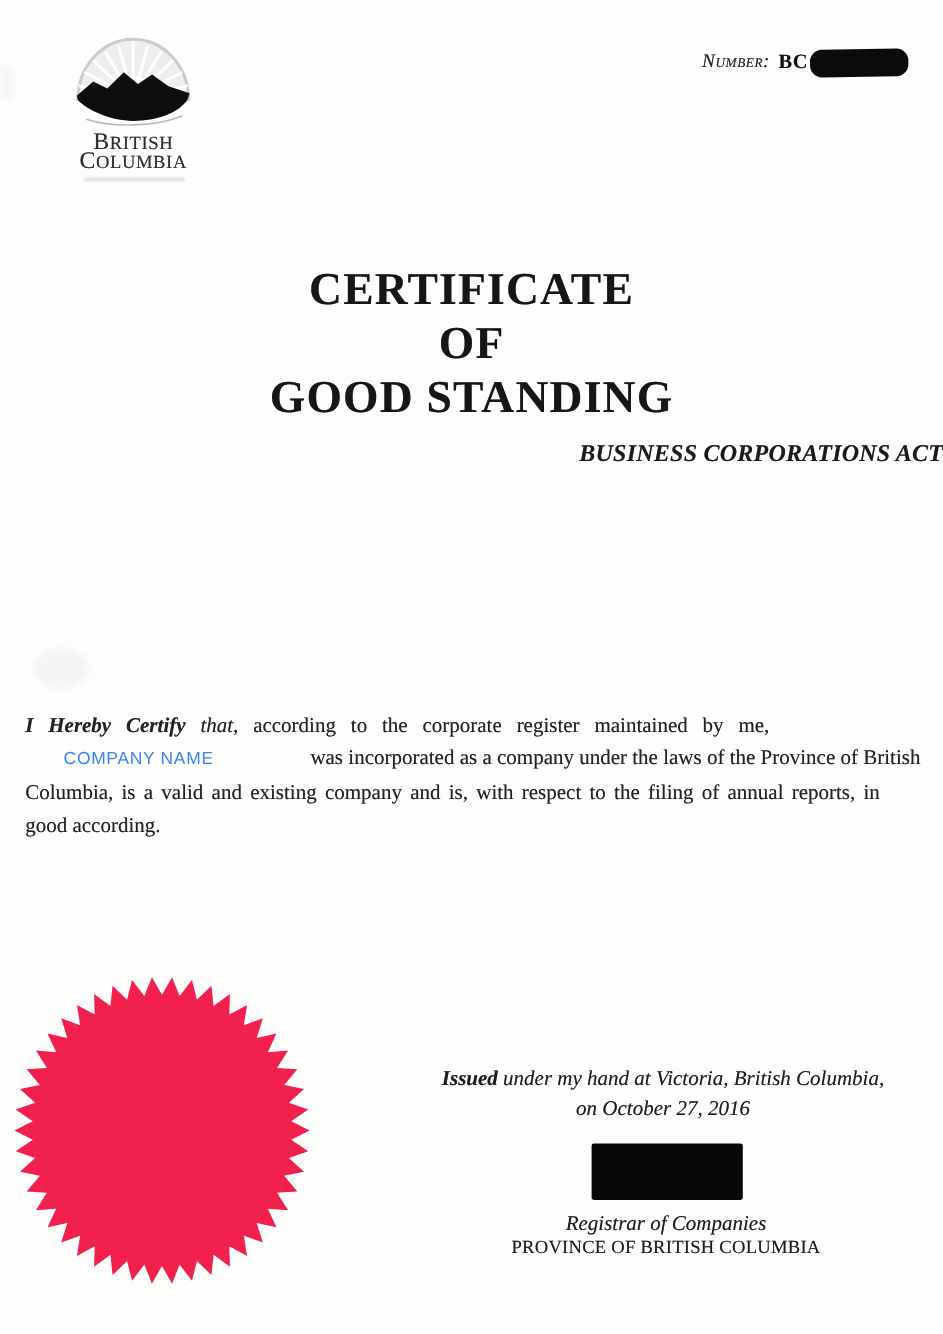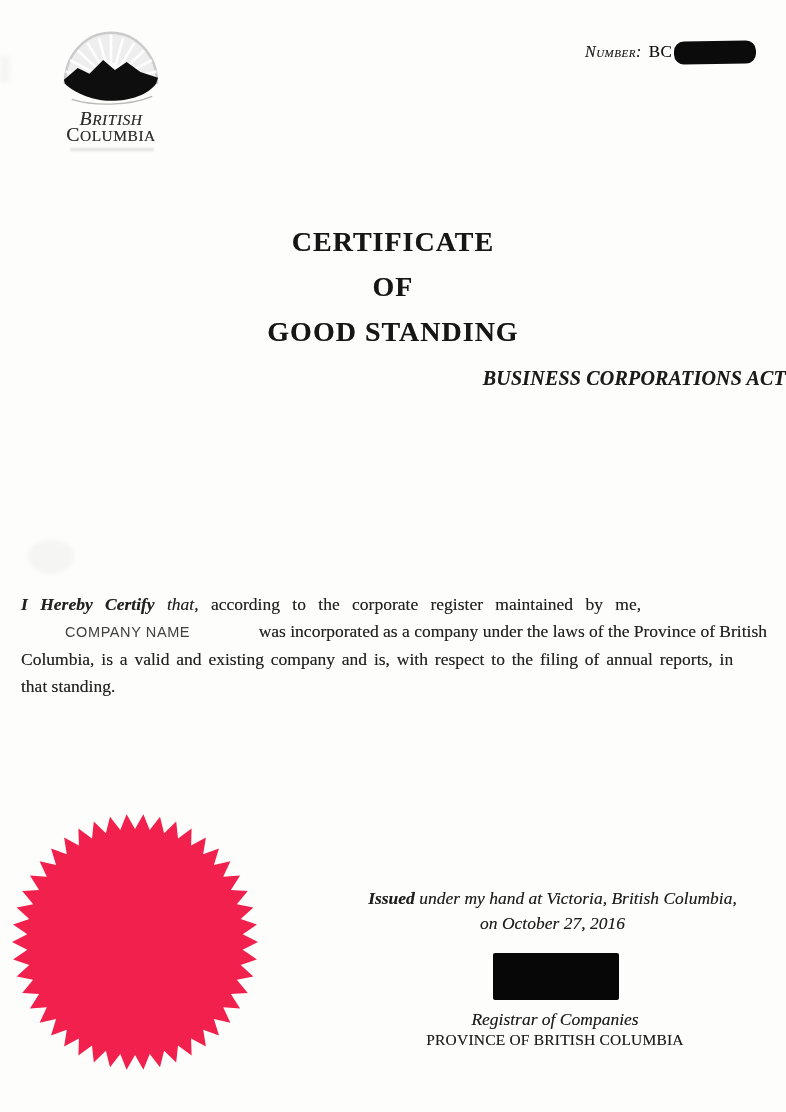--- a/index.html
+++ b/index.html
@@ -9,51 +9,51 @@
     font-family:"Liberation Serif", serif; color:#1f1f1f;
     text-shadow:0 0 0.5px rgba(45,45,45,0.55); 
   }
 
   
   .logo { position:absolute; left:44px; top:24px; width:134px; }
   .logo-mark { position:absolute; left:18px; top:2px; width:98px; height:80px; }
   .logo-word { position:absolute; left:0; width:134px; text-align:center;
                font-size:15.5px; letter-spacing:0.5px; color:#2e2e2e; line-height:16px; }
   .logo-word::first-letter { font-size:1.28em; }
-  .logo-word1 { top:86px;font-style:italic; }
+  .logo-word1 { top:86px; }
   .logo-word2 { top:102px; }
   .logo-tagline { position:absolute; left:26px; top:124px; width:84px; height:3px;
                   background:#c9c9c9; opacity:0.55; filter:blur(1px); }
 
   
   .number-row { position:absolute; left:585px; top:40px; height:24px;
                 display:flex; align-items:center; }
   .num-label { font-style:italic; font-variant:small-caps; font-size:16px;
                letter-spacing:0.5px; color:#242424; }
-  .num-prefix { font-weight:normal; font-size:17px; margin-left:7px; letter-spacing:0.5px; color:#111; }
+  .num-prefix { font-weight:bold; font-size:17px; margin-left:7px; letter-spacing:0.5px; color:#111; }
   .redaction-pill { width:82px; height:23px; background:#0b0b0b; border-radius:10px;
                     margin-left:2px; transform:rotate(-1deg); }
 
   
   .title-block { position:absolute; top:219px; left:0; width:786px; text-align:center;
-                 font-weight:bold; font-size:28px; line-height:45px;
+                 font-weight:bold; font-size:38px; line-height:45px;
                  letter-spacing:1px; color:#161616; }
   .subtitle { position:absolute; top:367px; left:0; width:786px; text-align:right;
               font-weight:bold; font-style:italic; font-size:20px;
               letter-spacing:0.2px; color:#1b1b1b; }
 
   
   .body-block { position:absolute; left:21px; top:594px; width:746px;
                 font-size:17.5px; line-height:20px; color:#222; }
   .bi { font-weight:bold; font-style:italic;font-family:Liberation Serif, serif; }
   .it { font-style:italic; }
   .body-l1 { word-spacing:8px; white-space:nowrap; }
   .body-l2 { display:flex; align-items:baseline; margin-top:7px; }
   .company { font-family:"Liberation Sans", sans-serif; font-size:14.5px;
-             letter-spacing:0.6px; margin-left:44px; color:#404040; text-shadow:none; }
+             letter-spacing:0.6px; margin-left:32px; color:#3b82f6; text-shadow:none; }
   .l2rest { margin-left:auto; }
   .body-l3 { margin-top:7px; word-spacing:2.5px; white-space:nowrap; }
   .body-l4 { margin-top:7px; }
 
   
   .seal-svg { position:absolute; left:11px; top:813px; width:248px; height:258px; }
 
   
   .issued-block { position:absolute; left:330px; top:876px; width:445px;
                   text-align:center; font-style:italic; font-size:17.5px;
@@ -122,21 +122,21 @@
     <div class="body-l1">
       <span class="bi">I Hereby Certify</span>
       <span class="it">that,</span>
       <span>according to the corporate register maintained by me,</span>
     </div>
     <div class="body-l2">
       <span class="company">COMPANY NAME</span>
       <span class="l2rest">was incorporated as a company under the laws of the Province of British</span>
     </div>
     <div class="body-l3">Columbia, is a valid and existing company and is, with respect to the filing of annual reports, in</div>
-    <div class="body-l4">that standing.</div>
+    <div class="body-l4">good according.</div>
   </div>
 
   <svg class="seal-svg" viewBox="0 0 248 258" xmlns="http://www.w3.org/2000/svg">
     <polygon points="247.0,129.0 231.7,136.7 245.9,146.4 229.7,152.0 242.4,163.5 225.8,166.8 236.8,180.0 219.9,181.0 229.1,195.5 212.2,194.2 219.4,209.8 202.9,206.1 208.0,222.5 192.2,216.7 194.9,233.6 180.1,225.5 180.6,242.6 167.0,232.6 165.2,249.6 153.1,237.8 149.0,254.3 138.7,240.9 132.4,256.7 124.0,242.0 115.6,256.7 109.3,240.9 99.0,254.3 94.9,237.8 82.8,249.6 81.0,232.6 67.4,242.6 67.9,225.5 53.1,233.6 55.8,216.7 40.0,222.5 45.1,206.1 28.6,209.8 35.8,194.2 18.9,195.5 28.1,181.0 11.2,180.0 22.2,166.8 5.6,163.5 18.3,152.0 2.1,146.4 16.3,136.7 1.0,129.0 16.3,121.3 2.1,111.6 18.3,106.0 5.6,94.5 22.2,91.2 11.2,78.0 28.1,77.0 18.9,62.5 35.8,63.8 28.6,48.2 45.1,51.9 40.0,35.5 55.8,41.3 53.1,24.4 67.9,32.5 67.4,15.4 81.0,25.4 82.8,8.4 94.9,20.2 99.0,3.7 109.3,17.1 115.6,1.3 124.0,16.0 132.4,1.3 138.7,17.1 149.0,3.7 153.1,20.2 165.2,8.4 167.0,25.4 180.6,15.4 180.1,32.5 194.9,24.4 192.2,41.3 208.0,35.5 202.9,51.9 219.4,48.2 212.2,63.8 229.1,62.5 219.9,77.0 236.8,78.0 225.8,91.2 242.4,94.5 229.7,106.0 245.9,111.6 231.7,121.3" fill="#F2204C"></polygon>
   </svg>
 
   <div class="issued-block">
     <div>
       <span class="bi">Issued</span>
       <span>under my hand at Victoria, British Columbia,</span>

